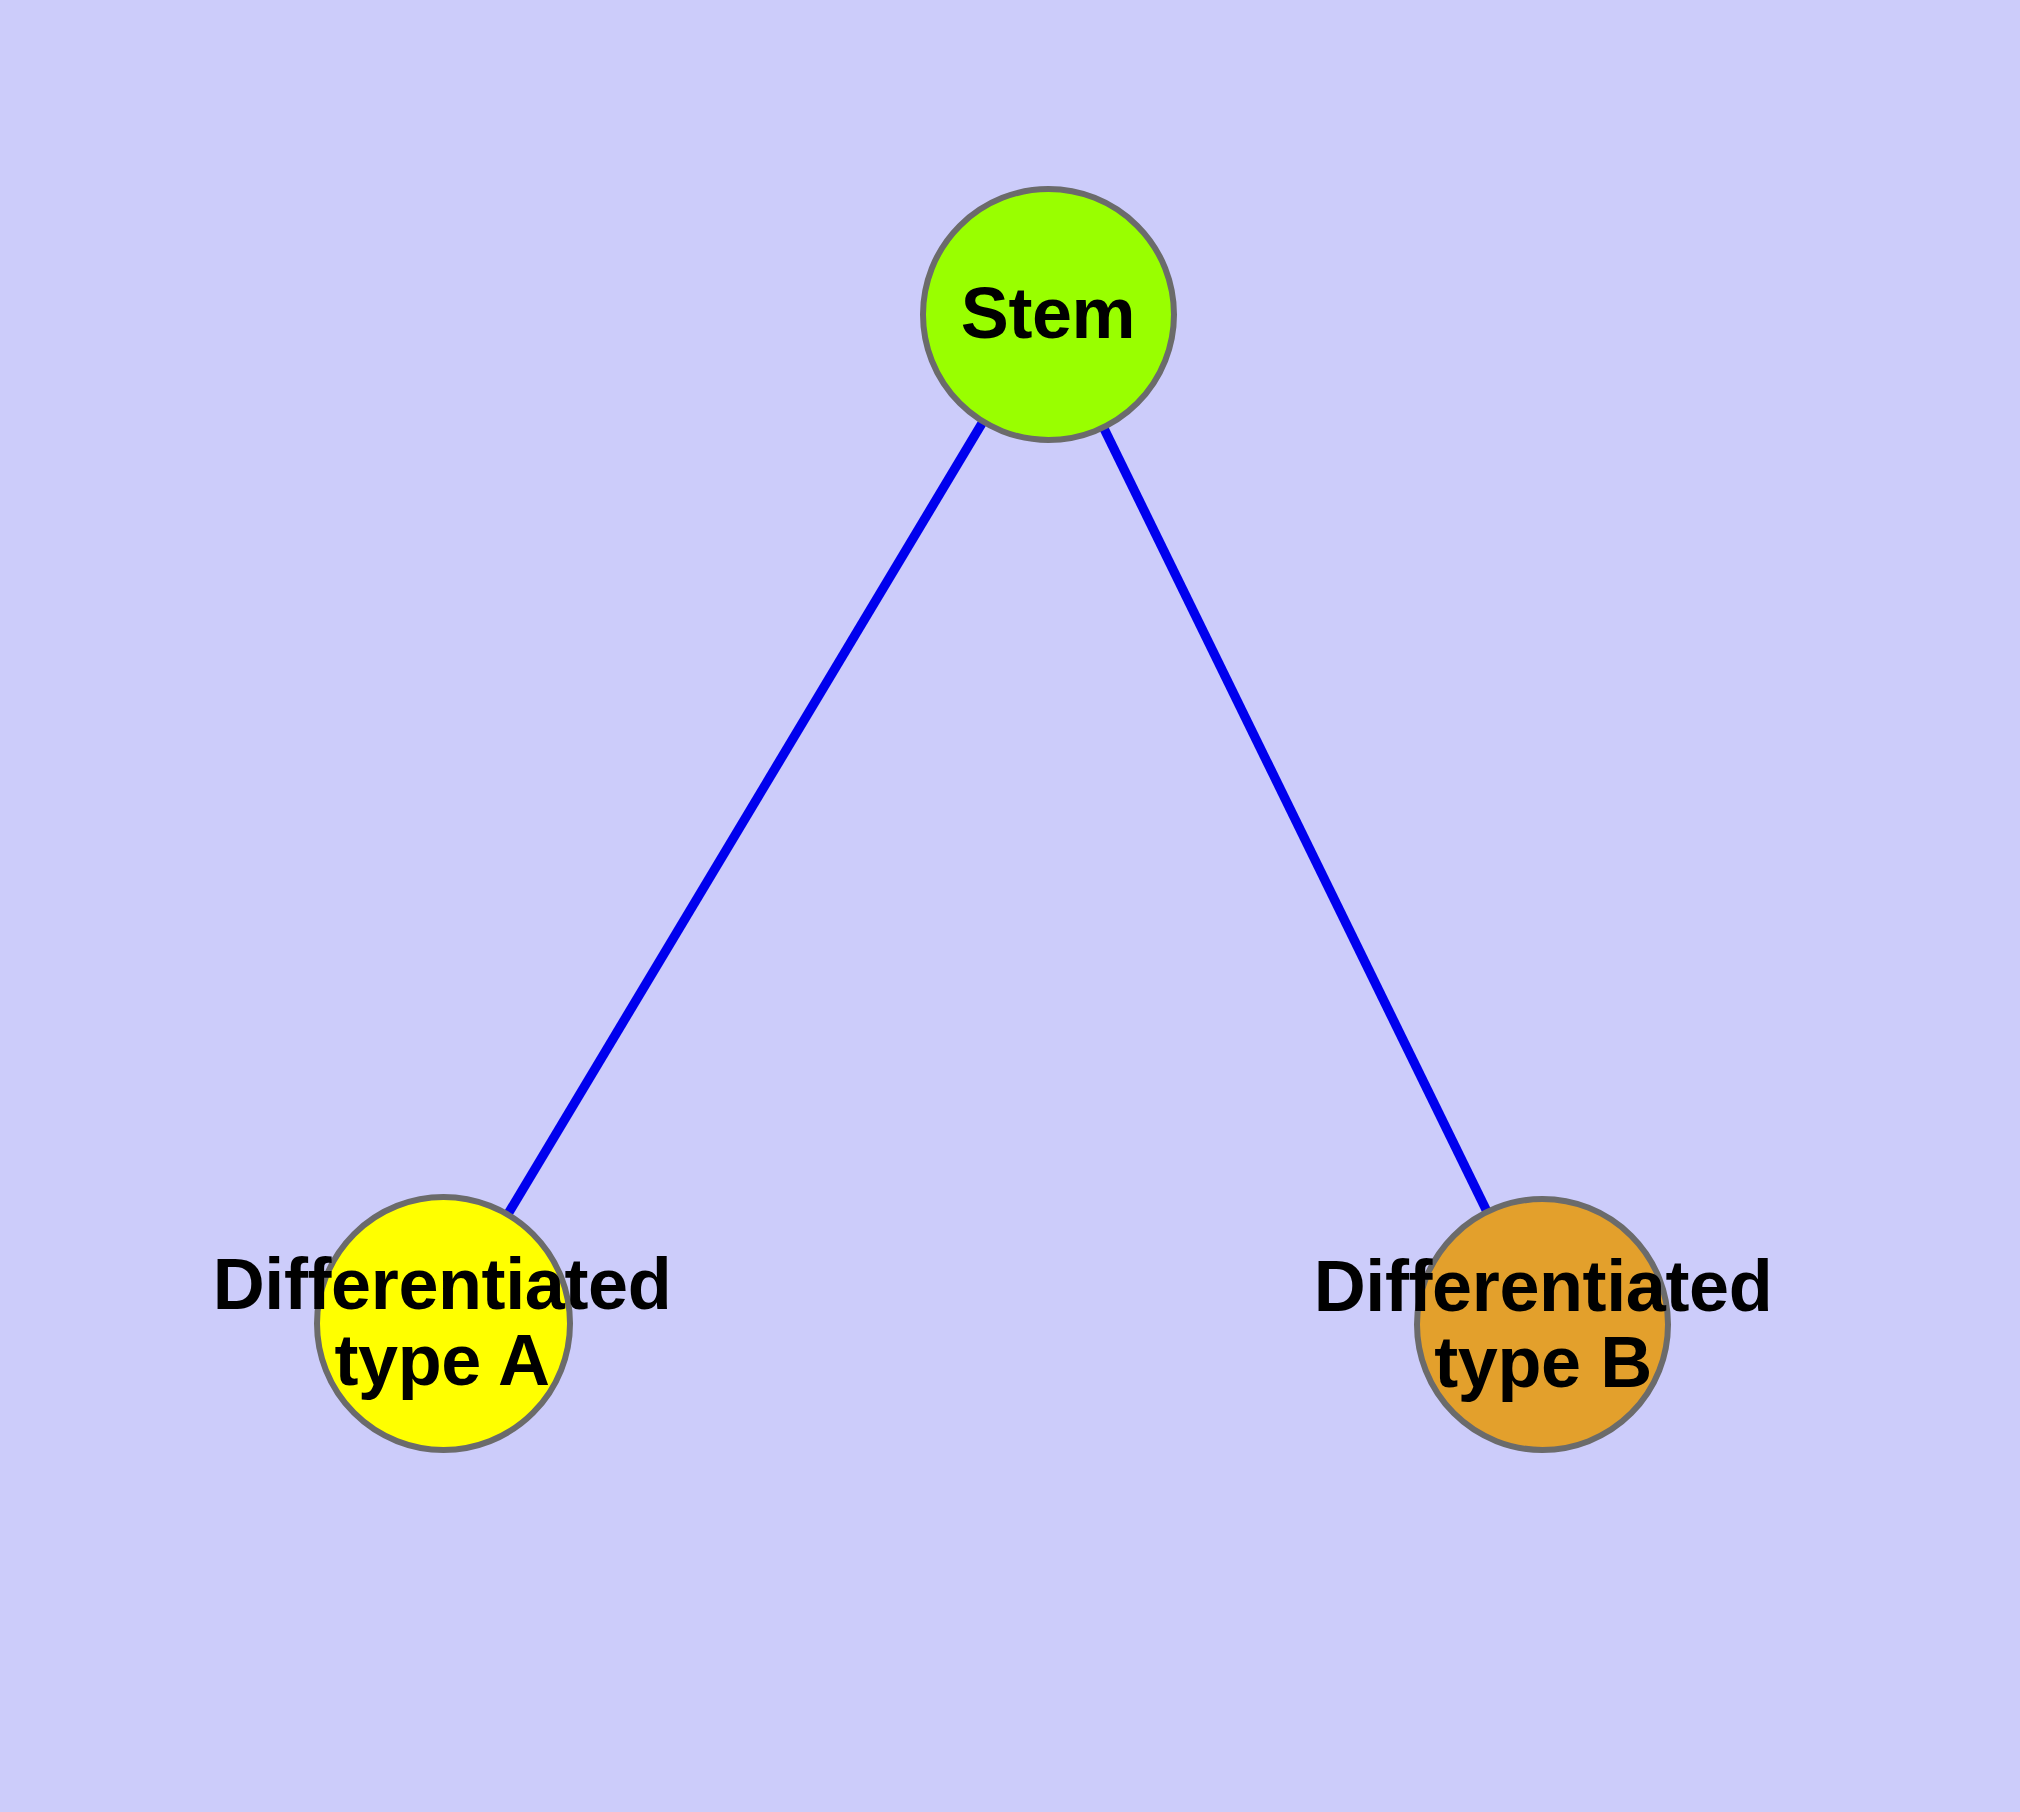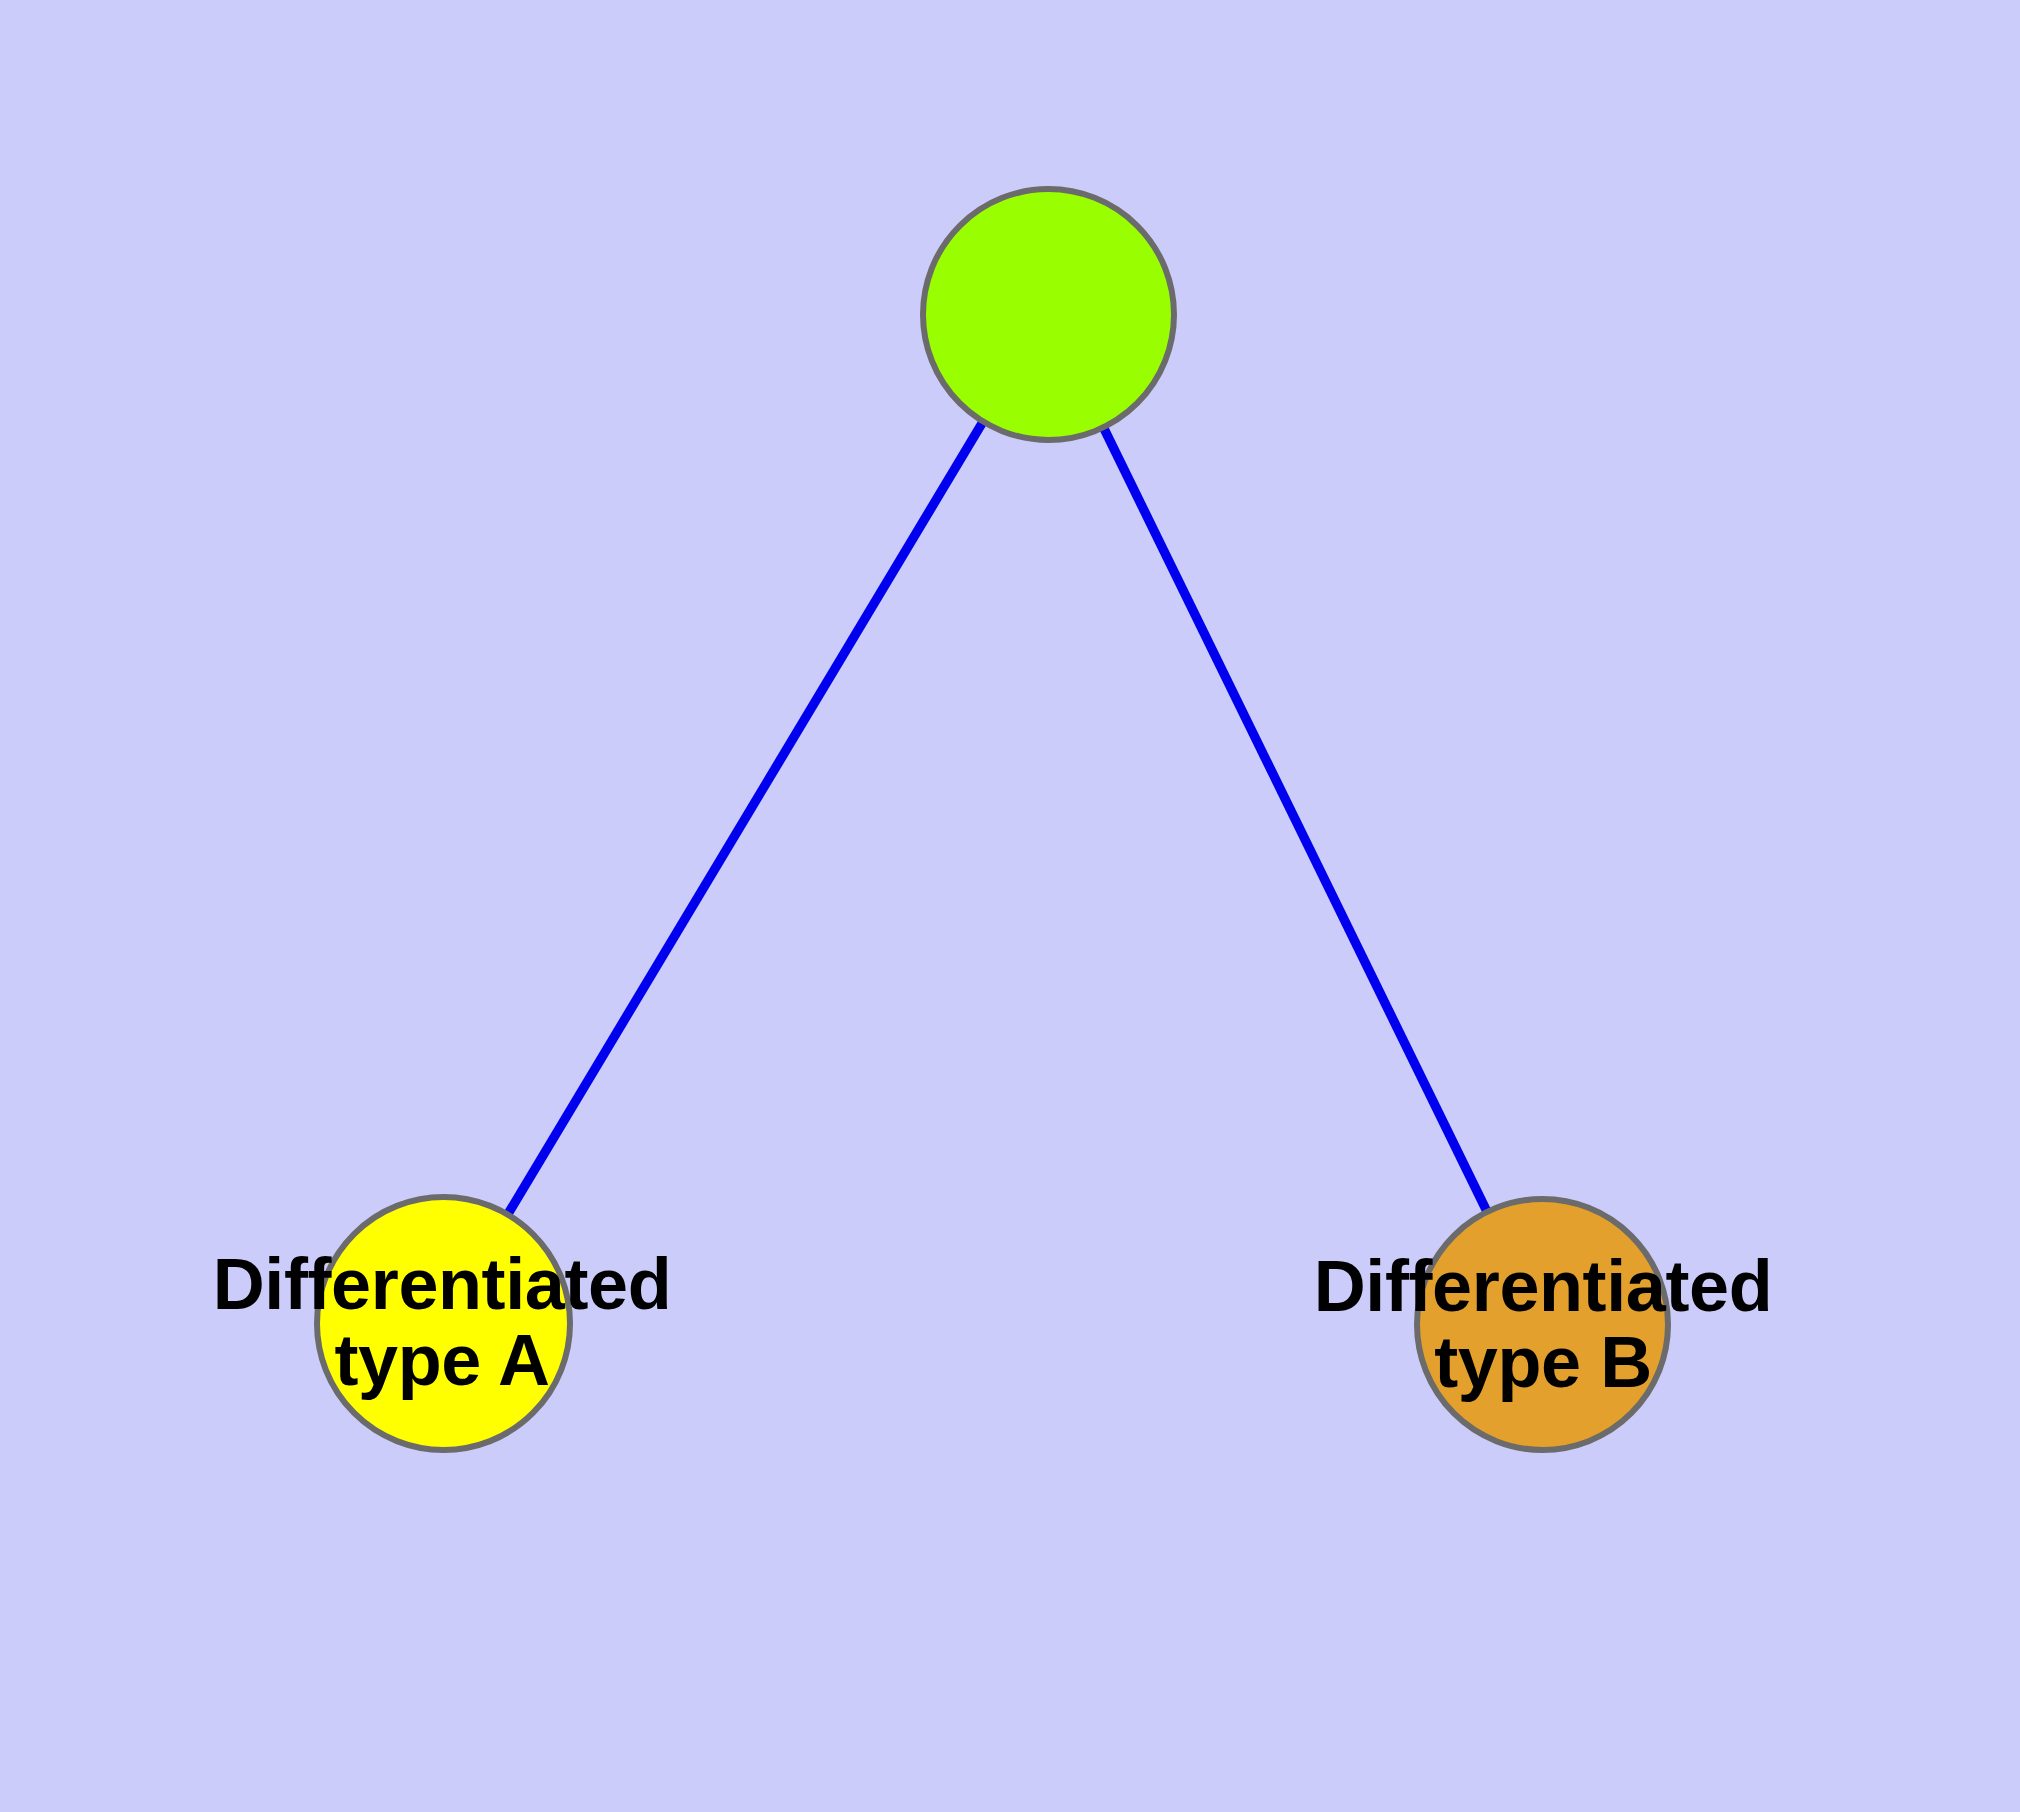--- a/index.html
+++ b/index.html
@@ -89,20 +89,21 @@
 <body>
 
 <div id="canvas">
 
   <svg id="edge-layer" viewBox="0 0 2384 2138" width="2021" height="1812" xmlns="http://www.w3.org/2000/svg">
     <line x1="1236" y1="370" x2="522" y2="1561" stroke="#0000ee" stroke-width="11" stroke-linecap="butt"></line>
     <line x1="1236" y1="370" x2="1819" y2="1562" stroke="#0000ee" stroke-width="11" stroke-linecap="butt"></line>
   </svg>
 
   <div class="node" id="node-stem"></div>
+  <div class="node-label" id="label-stem">Stem</div>
 
   <div class="node" id="node-diff-a"></div>
   <div class="node-label" id="label-diff-a">Differentiated
 type A</div>
 
   <div class="node" id="node-diff-b"></div>
   <div class="node-label" id="label-diff-b">Differentiated
 type B</div>
 
 </div>

